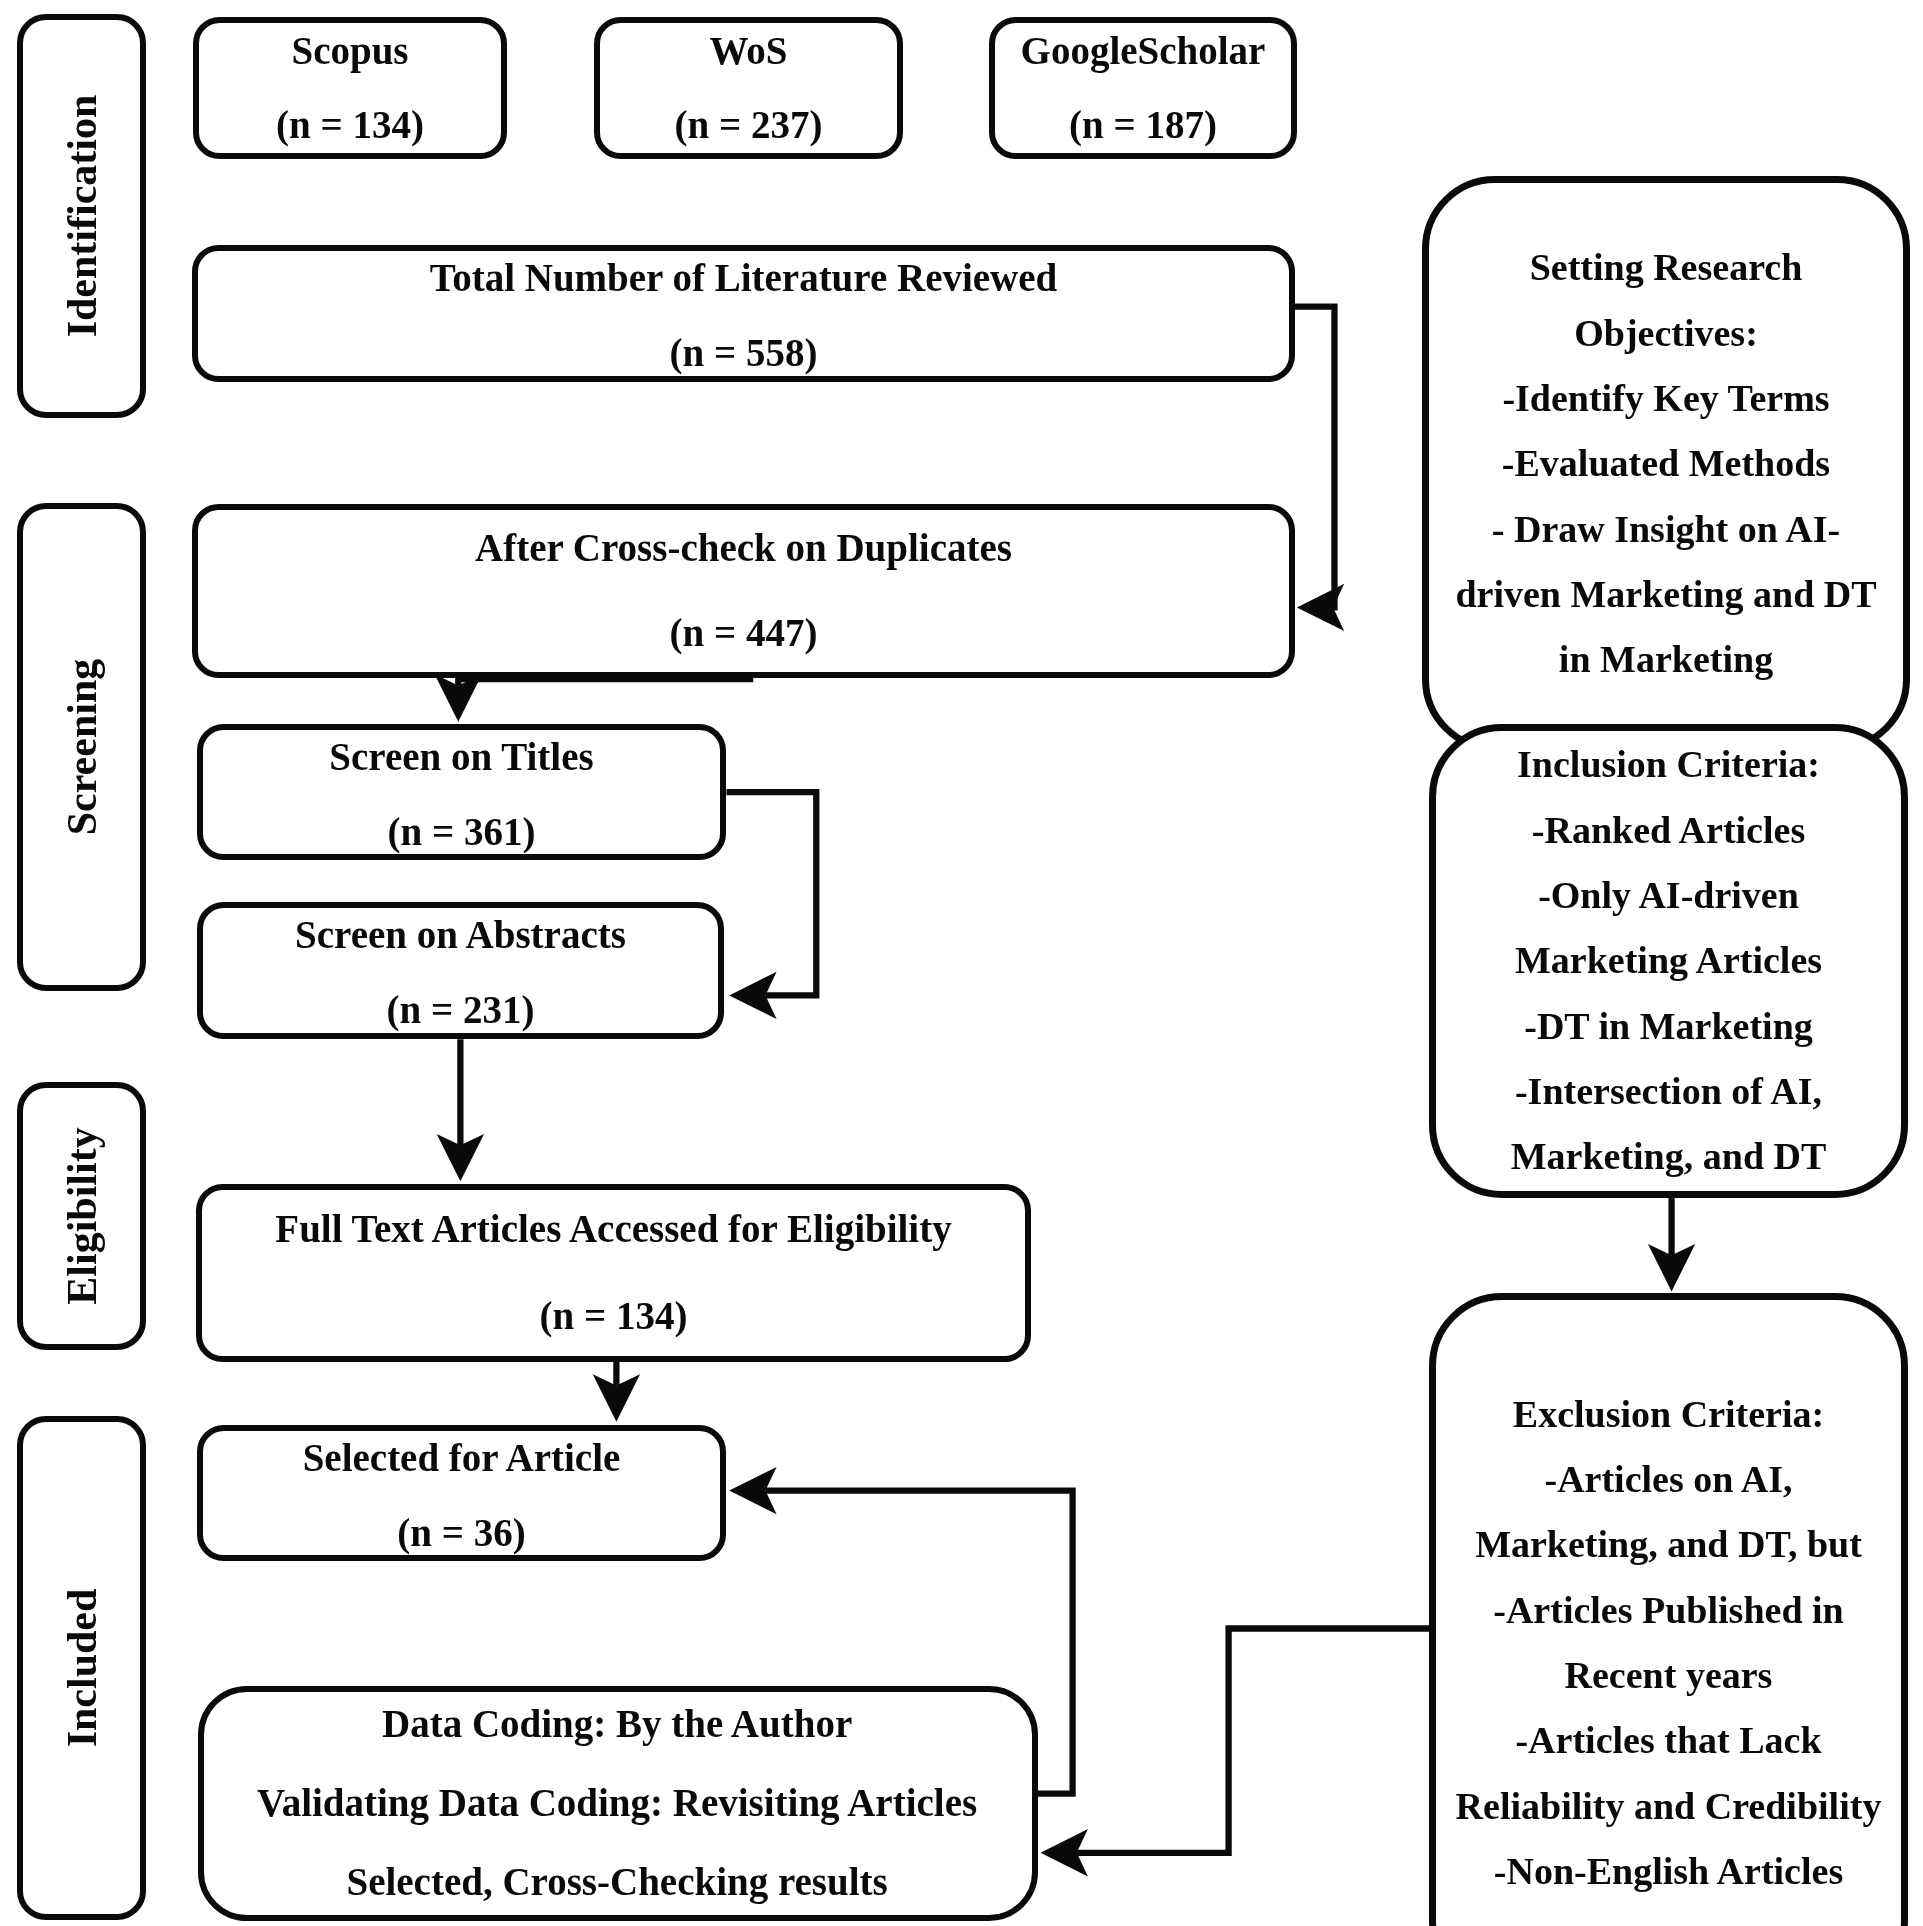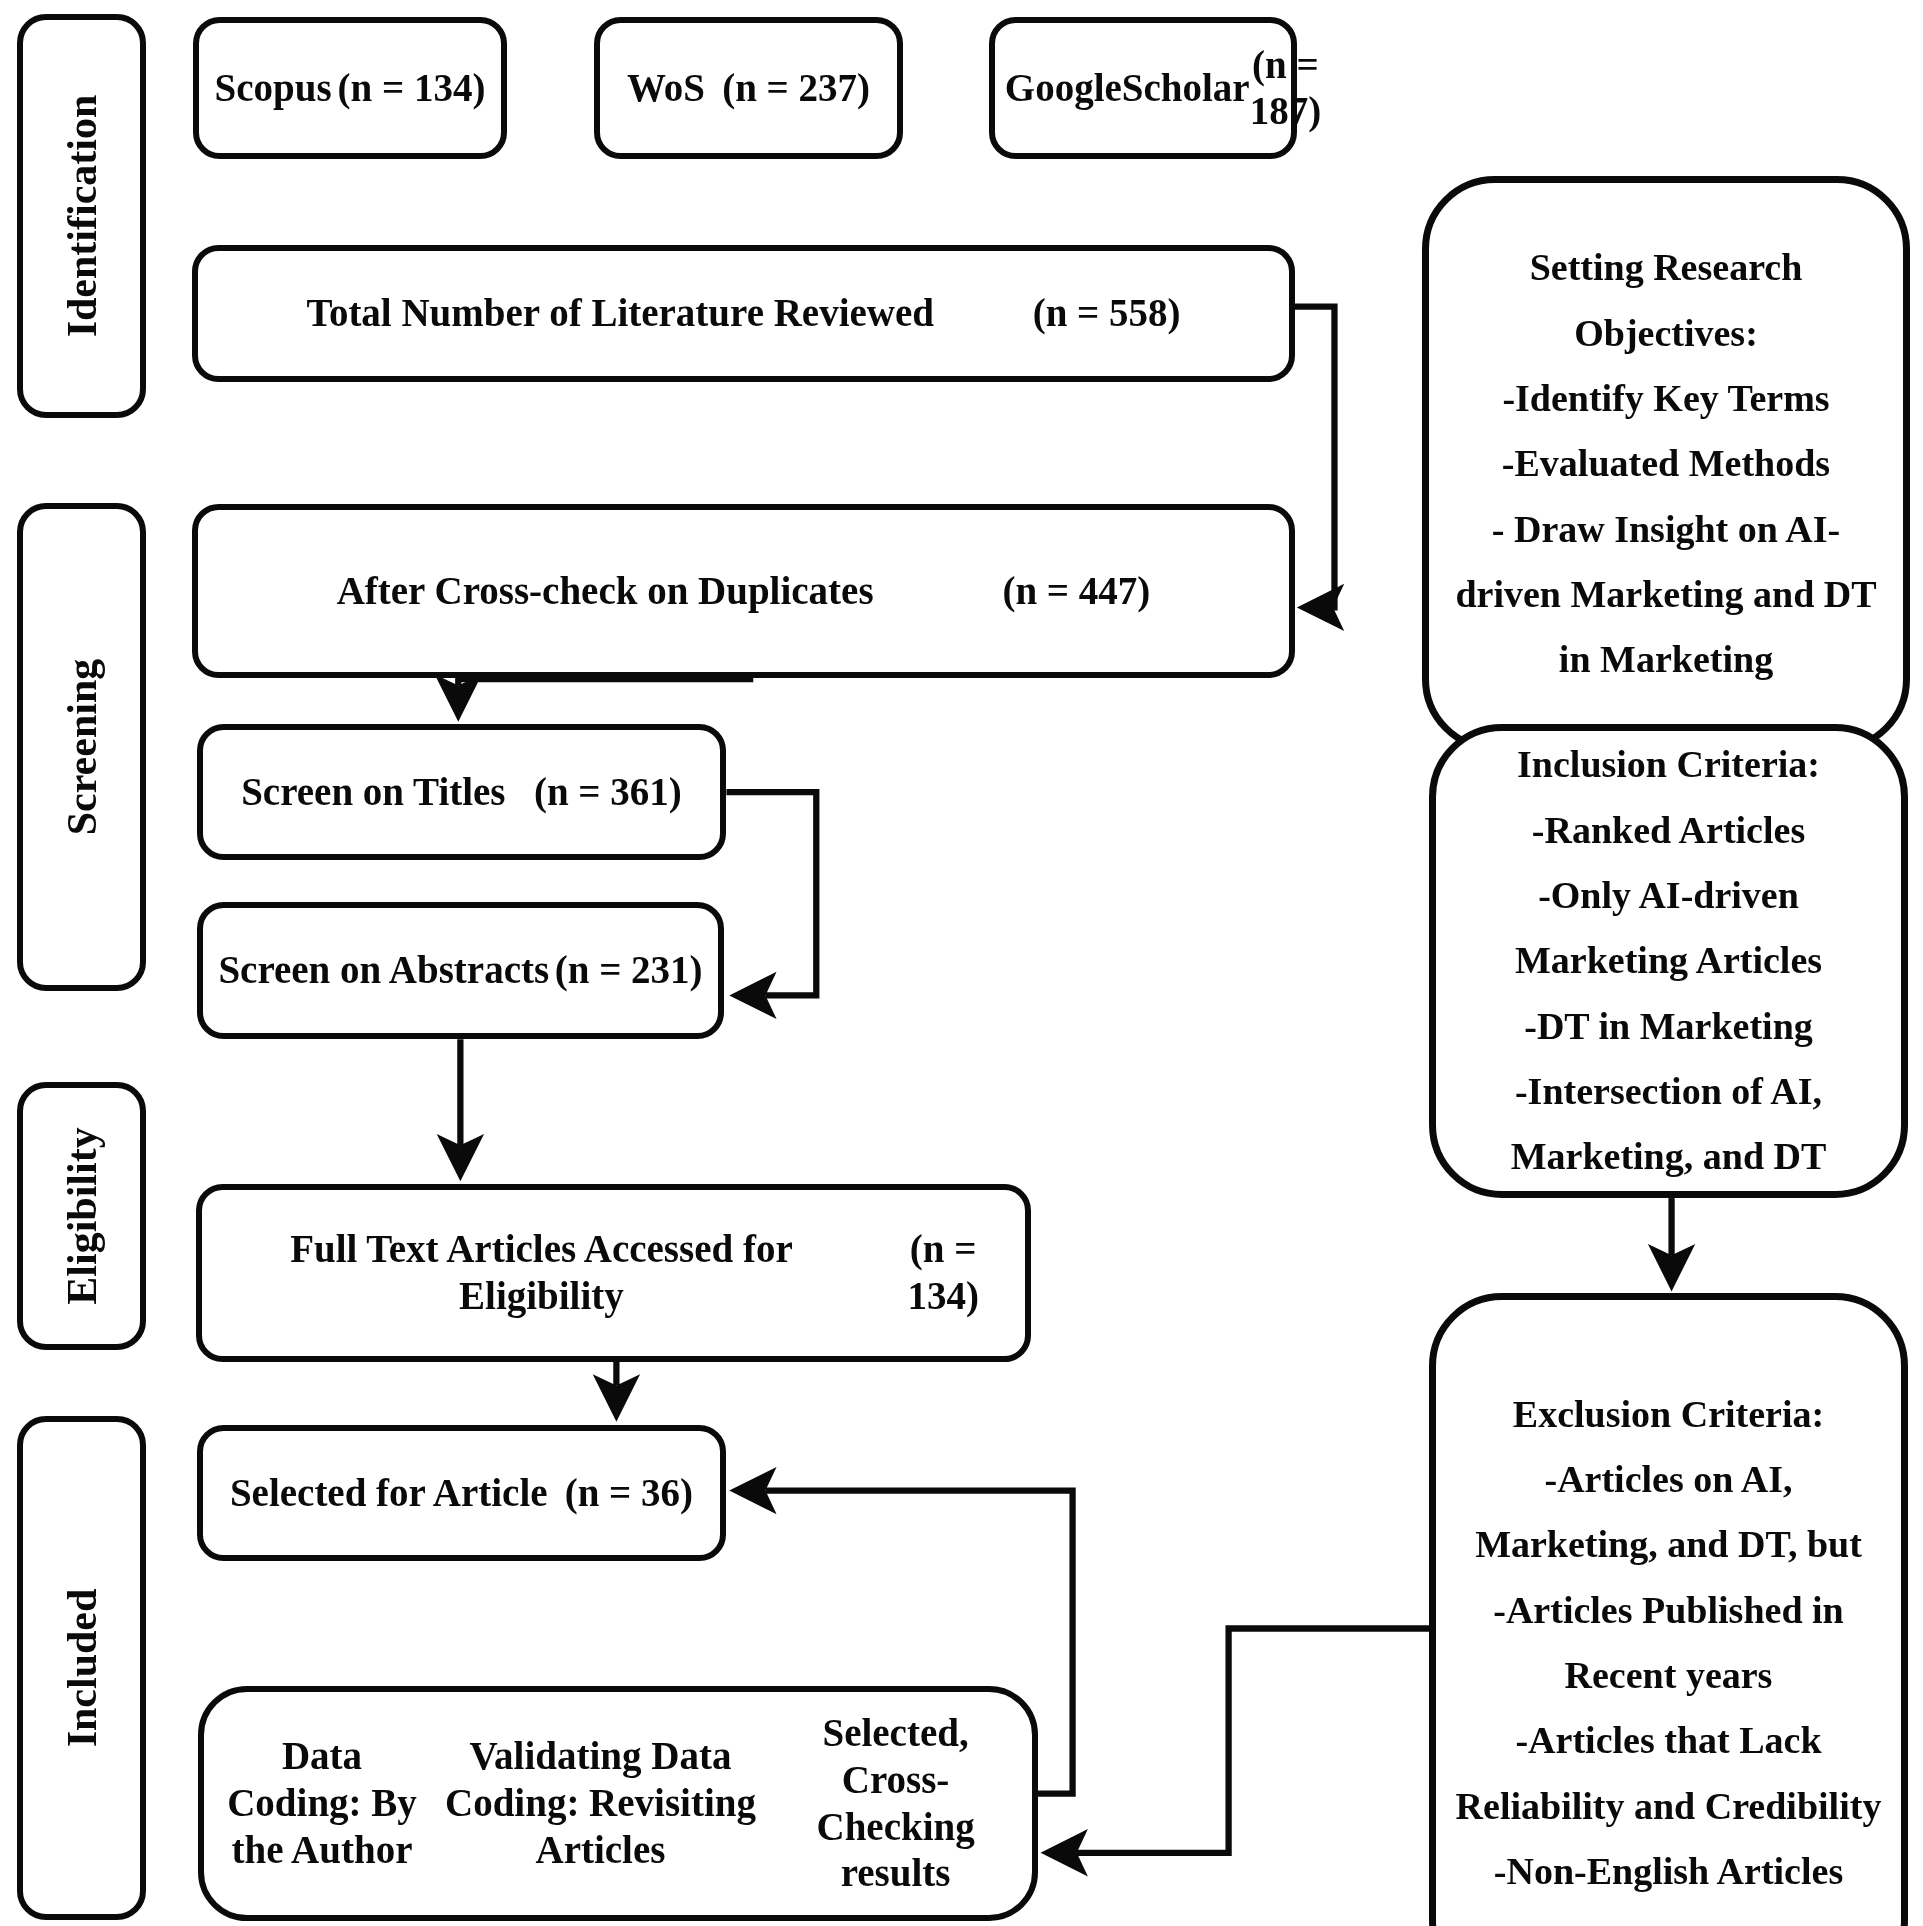--- a/index.html
+++ b/index.html
@@ -10,27 +10,29 @@
     font-family:"Liberation Serif","DejaVu Serif",serif;
     color:#0a0a0a;
   }
   .box{
     position:absolute;
     box-sizing:border-box;
     border:6.3px solid #0a0a0a;
     border-radius:26.5px;
     background:#ffffff;
     display:flex;
+    flex-direction:column;
     justify-content:space-evenly;
     align-items:center;
     text-align:center;
     font-weight:bold;
     font-size:39px;
     line-height:1.2;
     padding:4.2px 9.8px;
+    gap:28px;
   }
   .stage{
     position:absolute;
     box-sizing:border-box;
     border:6.3px solid #0a0a0a;
     border-radius:29px;
     background:#ffffff;
     display:flex;
     justify-content:center;
     align-items:center;

